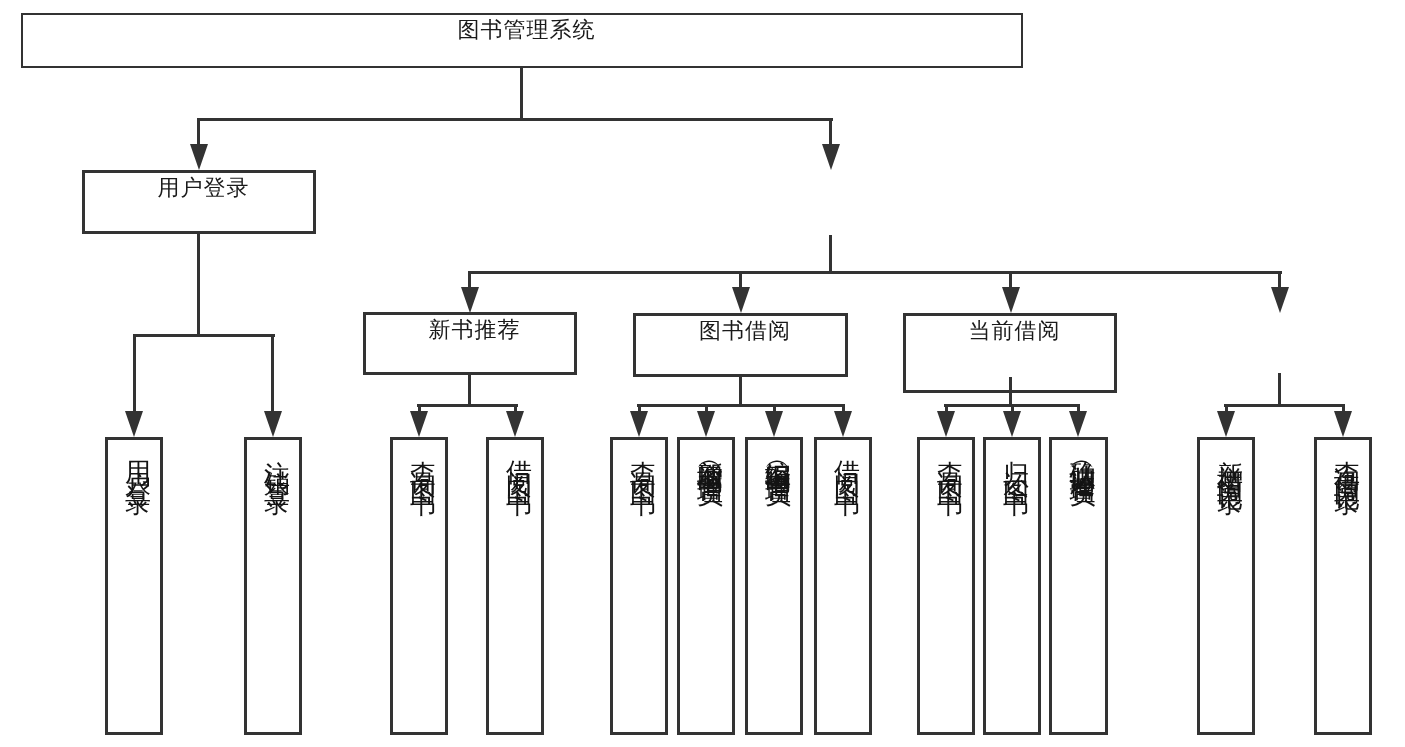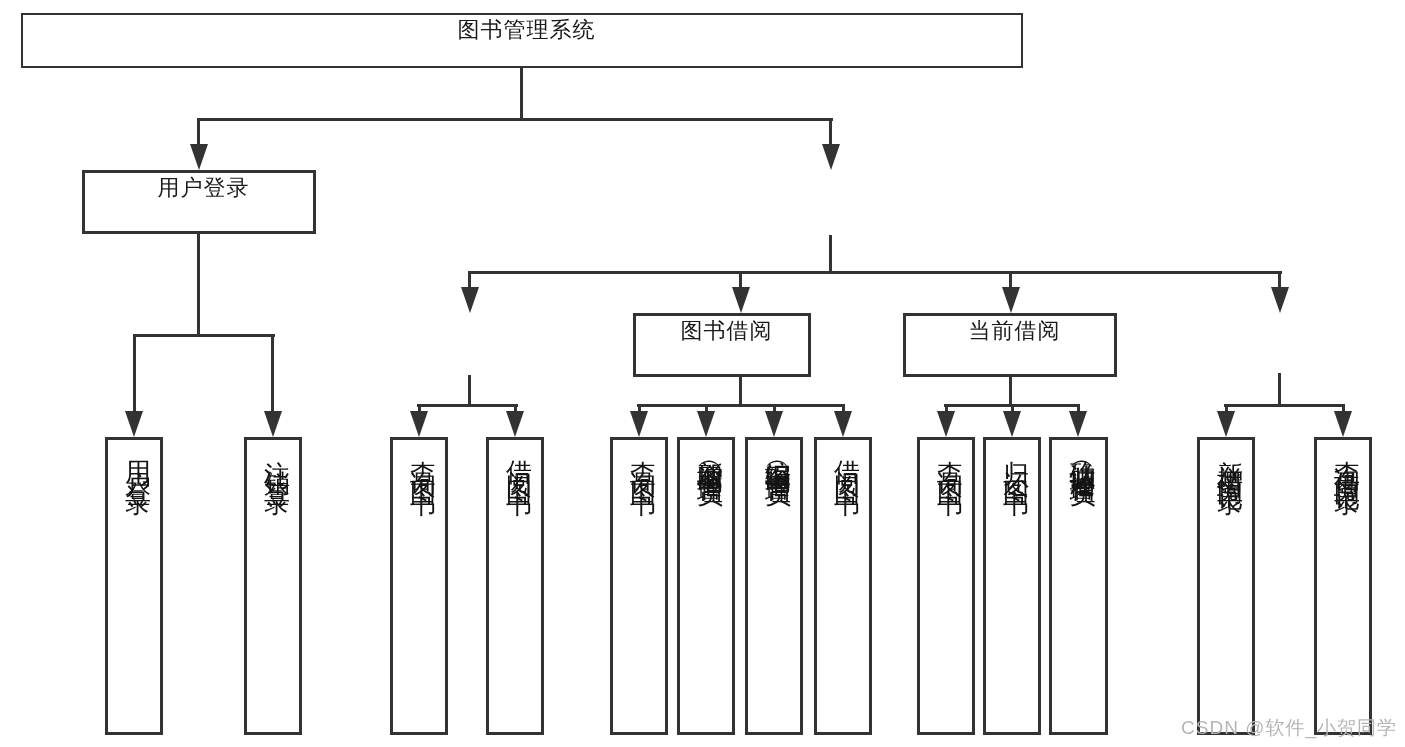--- a/index.html
+++ b/index.html
@@ -51,24 +51,27 @@
   <div class="ln" style="left:468px; top:271px; width:814px; height:3px;"></div>
   <div class="ln" style="left:468px; top:271px; width:3px; height:18px;"></div>
   <div class="ah" style="left:461px; top:287px;"></div>
   <div class="ln" style="left:739px; top:271px; width:3px; height:18px;"></div>
   <div class="ah" style="left:732px; top:287px;"></div>
   <div class="ln" style="left:1009px; top:271px; width:3px; height:18px;"></div>
   <div class="ah" style="left:1002px; top:287px;"></div>
   <div class="ln" style="left:1278px; top:271px; width:3px; height:18px;"></div>
   <div class="ah" style="left:1271px; top:287px;"></div>
 
-  <div class="box" style="left:633px; top:313px; width:178px; height:64px;">
+  <div class="box" style="left:363px; top:312px; width:214px; height:63px;">
+    <span class="hdr">新书推荐</span>
+  </div>
+  <div class="box" style="left:633px; top:313px; width:215px; height:64px;">
     <span class="hdr">图书借阅</span>
   </div>
-  <div class="box" style="left:903px; top:313px; width:214px; height:64px;">
+  <div class="box" style="left:903px; top:313px; width:214px; height:80px;">
     <span class="hdr">当前借阅</span>
   </div>
 
   <div class="ln" style="left:197px; top:233px; width:3px; height:103px;"></div>
   <div class="ln" style="left:133px; top:334px; width:142px; height:3px;"></div>
   <div class="ln" style="left:133px; top:334px; width:3px; height:80px;"></div>
   <div class="ah" style="left:125px; top:411px;"></div>
   <div class="ln" style="left:271px; top:334px; width:3px; height:80px;"></div>
   <div class="ah" style="left:264px; top:411px;"></div>
 
@@ -139,15 +142,14 @@
   <div class="box leaf" style="left:1049px; top:437px; width:59px; height:298px;">
     <span class="t-long">确认归还（管理员）</span>
   </div>
   <div class="box leaf" style="left:1197px; top:437px; width:58px; height:298px;">
     <span class="t-med">新增借阅记录</span>
   </div>
   <div class="box leaf" style="left:1314px; top:437px; width:58px; height:298px;">
     <span class="t-med">查询借阅记录</span>
   </div>
 
-  <div class="wm">CSDN @软件_小贺同学</div>
 
 </div>
 
 </body></html>

